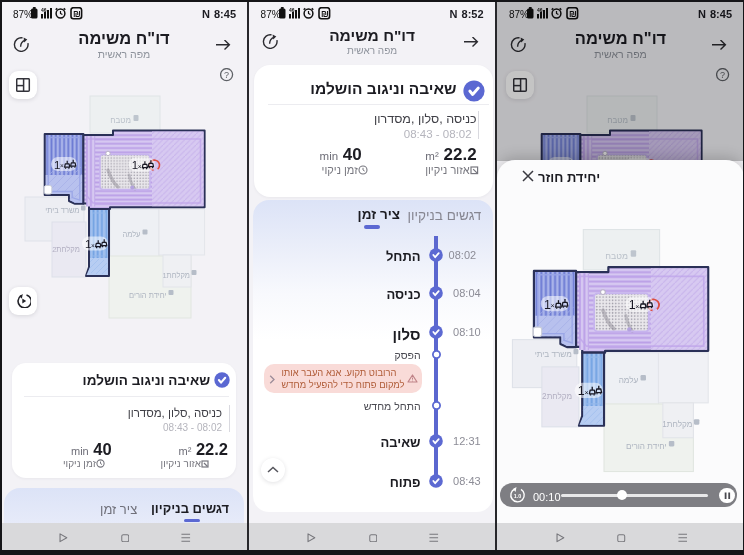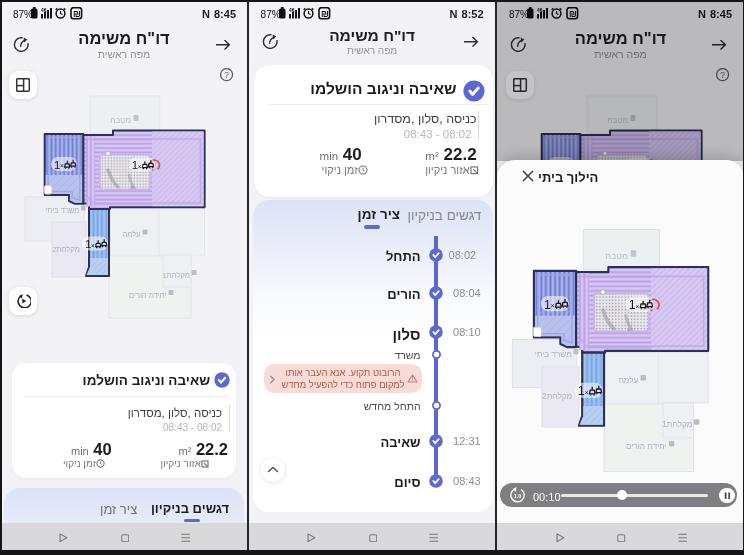--- a/index.html
+++ b/index.html
@@ -392,39 +392,39 @@
       </svg>
   <div class="t b rtl" style="right:75px;top:248.5px;font-size:13px">התחל</div>
   <div class="t" style="left:200px;top:249px;font-size:11px;color:#8c8c96">08:02</div>
 
   <svg class="abs" style="left:180.5px;top:286px" width="14" height="14">
         <circle cx="7" cy="7" r="6.8" fill="#5c69d2"></circle>
         <g transform="translate(7,7) scale(0.85)">
           <use href="#check"></use>
         </g>
       </svg>
-  <div class="t b rtl" style="right:75px;top:286.5px;font-size:13px">הורים</div>
+  <div class="t b rtl" style="right:75px;top:286.5px;font-size:13px">כניסה</div>
   <div class="t" style="left:204.5px;top:287px;font-size:11px;color:#8c8c96">08:04</div>
 
   <svg class="abs" style="left:180.5px;top:325px" width="14" height="14">
         <circle cx="7" cy="7" r="6.8" fill="#5c69d2"></circle>
         <g transform="translate(7,7) scale(0.85)">
           <use href="#check"></use>
         </g>
       </svg>
   <div class="t b rtl" style="right:75px;top:325.5px;font-size:15px">סלון</div>
   <div class="t" style="left:204.5px;top:326px;font-size:11px;color:#8c8c96">08:10</div>
 
   <svg class="abs" style="left:183px;top:350px" width="9" height="9">
         <circle cx="4.5" cy="4.5" r="3.6" fill="#fff" stroke="#5c69d2" stroke-width="1.8"></circle>
       </svg>
-  <div class="t rtl" style="right:75px;top:349px;font-size:10.5px;color:#4a4a52">משרד</div>
+  <div class="t rtl" style="right:75px;top:349px;font-size:10.5px;color:#4a4a52">הפסק</div>
 
   <div class="abs" style="left:15px;top:363.5px;width:158px;height:29.5px;border-radius:10px;background:#f9dbd8"></div>
-  <div class="t rtl" style="right:91px;top:367px;font-size:9.4px;line-height:11.8px;color:#b05c38;text-align:center">הרובוט תקוע. אנא העבר אותו<br>למקום פתוח כדי להפעיל מחדש</div>
+  <div class="t rtl" style="right:91px;top:367px;font-size:9.4px;line-height:11.8px;color:#b05c38;text-align:left">הרובוט תקוע. אנא העבר אותו<br>למקום פתוח כדי להפעיל מחדש</div>
 
   <svg class="abs" style="left:158px;top:374px" width="11" height="9" viewBox="0 0 11 9">
         <path d="M5.5,1 L10,8 L1,8 Z" fill="none" stroke="#c08387" stroke-width="1.2" stroke-linejoin="round"></path>
         <line x1="5.5" y1="3.6" x2="5.5" y2="5.6" stroke="#c08387" stroke-width="1"></line>
         <circle cx="5.5" cy="6.9" r="0.5" fill="#c08387"></circle>
       </svg>
 
   <svg class="abs" style="left:20px;top:374.5px" width="6" height="9">
         <path d="M1.2,0.8 L5,4.5 L1.2,8.2" fill="none" stroke="#9b8b98" stroke-width="1.3"></path>
       </svg>
@@ -442,21 +442,21 @@
       </svg>
   <div class="t b rtl" style="right:75px;top:434.5px;font-size:13px">שאיבה</div>
   <div class="t" style="left:204.5px;top:435px;font-size:11px;color:#8c8c96">12:31</div>
 
   <svg class="abs" style="left:180.5px;top:474px" width="14" height="14">
         <circle cx="7" cy="7" r="6.8" fill="#5c69d2"></circle>
         <g transform="translate(7,7) scale(0.85)">
           <use href="#check"></use>
         </g>
       </svg>
-  <div class="t b rtl" style="right:75px;top:474.5px;font-size:13px">סיום</div>
+  <div class="t b rtl" style="right:75px;top:474.5px;font-size:13px">פתוח</div>
   <div class="t" style="left:204.5px;top:475px;font-size:11px;color:#8c8c96">08:43</div>
 
   <div class="fbtn" style="left:12px;top:458px;width:24px;height:24px;border-radius:50%"></div>
   <svg class="abs" style="left:18px;top:466px" width="12" height="8">
         <path d="M1,6 L6,1.5 L11,6" fill="none" stroke="#55555c" stroke-width="1.5"></path>
       </svg>
 
   <div class="navbar" style="width:247px"></div>
   <svg class="abs" style="left:58.5px;top:533px" width="9.5" height="9.5" viewBox="0 0 11 11">
         <use href="#navtri"></use>
@@ -510,21 +510,21 @@
 
     <div class="abs" style="left:0;top:0;width:247px;height:161px;background:rgba(0,0,0,0.23)"></div>
   </div>
 
   <div class="abs" style="left:0;top:160px;width:247px;height:363px;background:#fbfbfc;border-radius:18px 18px 0 0;box-shadow:0 -3px 14px rgba(0,0,0,0.18)"></div>
 
   <svg class="abs" style="left:25px;top:170px" width="12" height="12">
         <path d="M1,1 L11,11 M11,1 L1,11" stroke="#3a3a40" stroke-width="1.5"></path>
       </svg>
 
-  <div class="t b rtl" style="left:41px;top:169.5px;font-size:13px">הילוך ביתי</div>
+  <div class="t b rtl" style="left:41px;top:169.5px;font-size:13px">יחידת חוזר</div>
 
   <svg class="abs" style="left:10.4px;top:222.6px" width="230" height="254" viewBox="0 0 230 254">
         <g transform="scale(1.09)">
           <use href="#floormap"></use>
         </g>
       </svg>
 
   <div class="abs" style="left:3px;top:483px;width:237px;height:24px;border-radius:12px;background:#7e7e83"></div>
 
   <svg class="abs" style="left:12px;top:487px" width="17" height="17">

